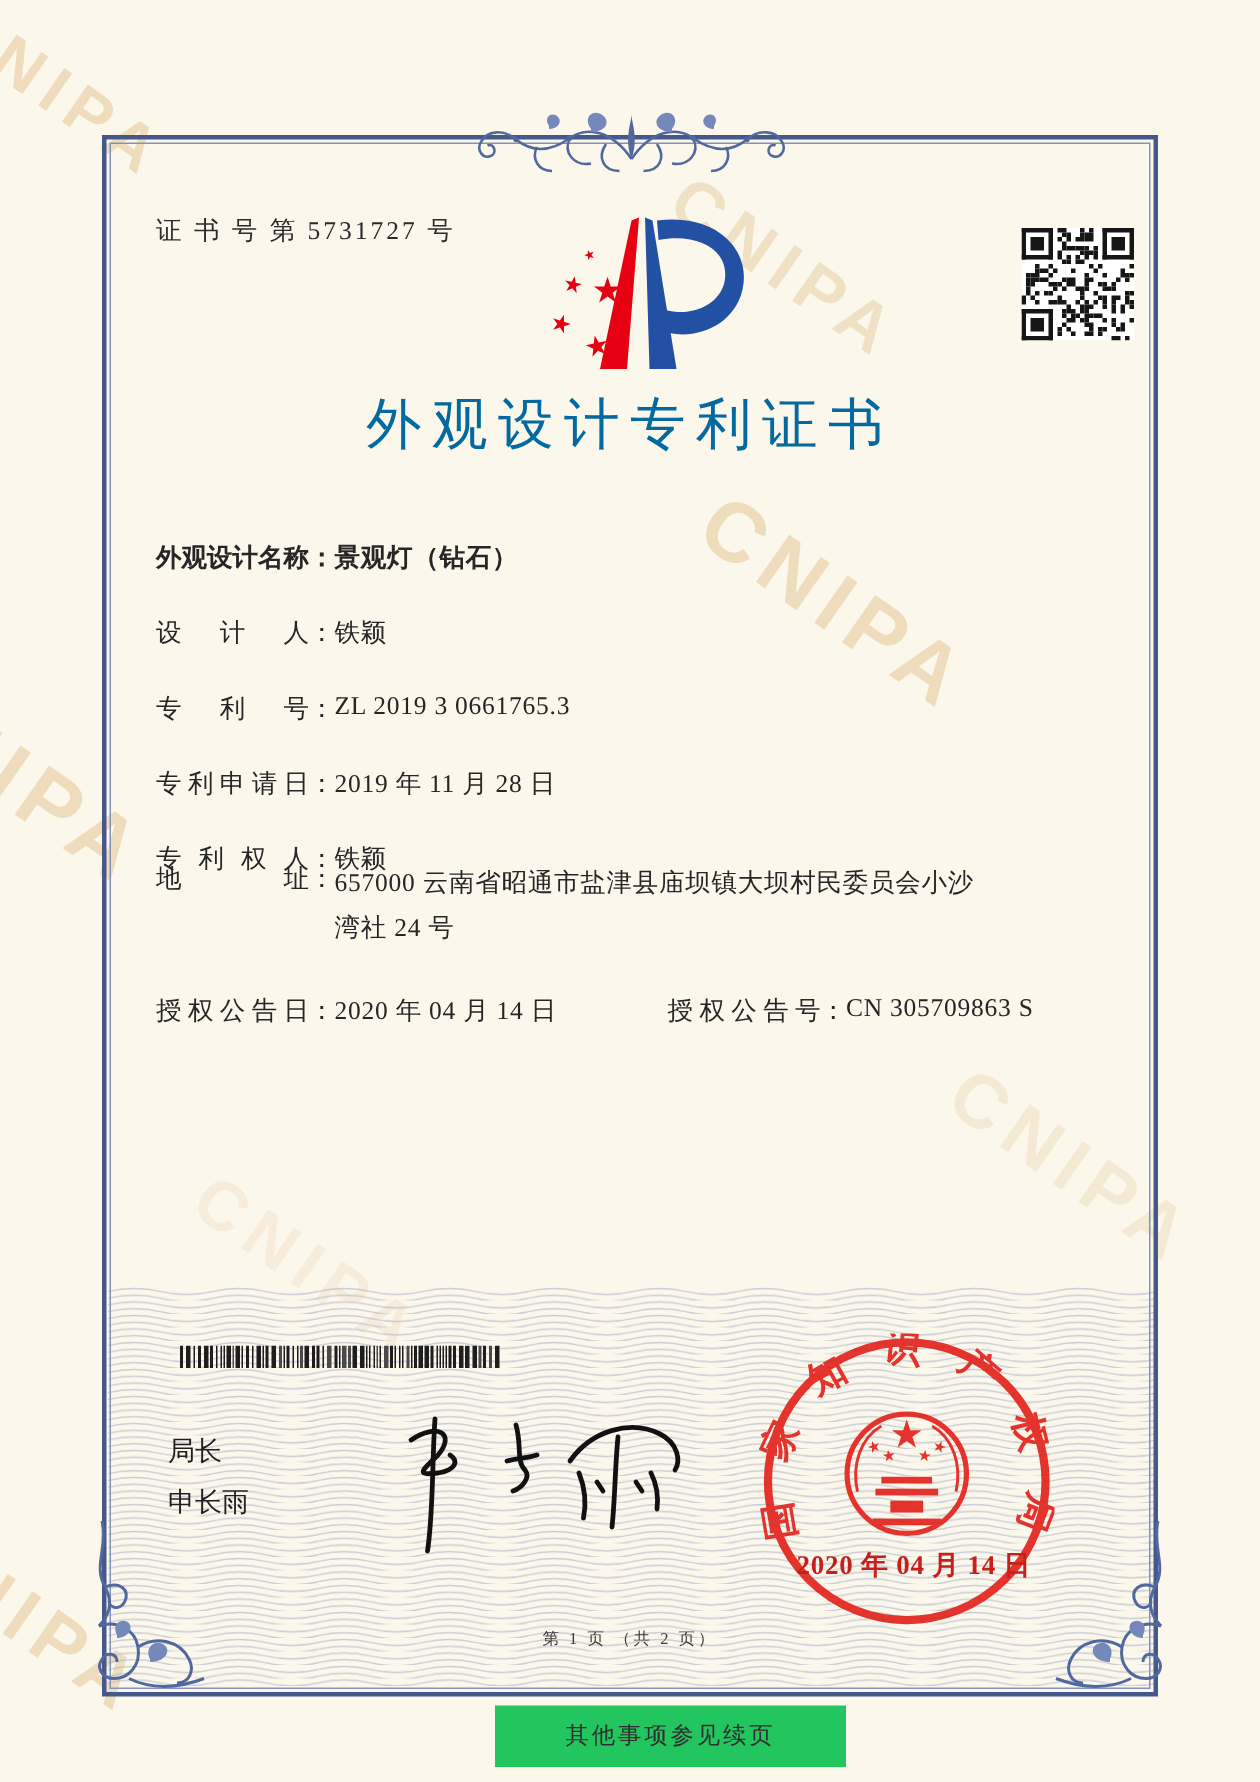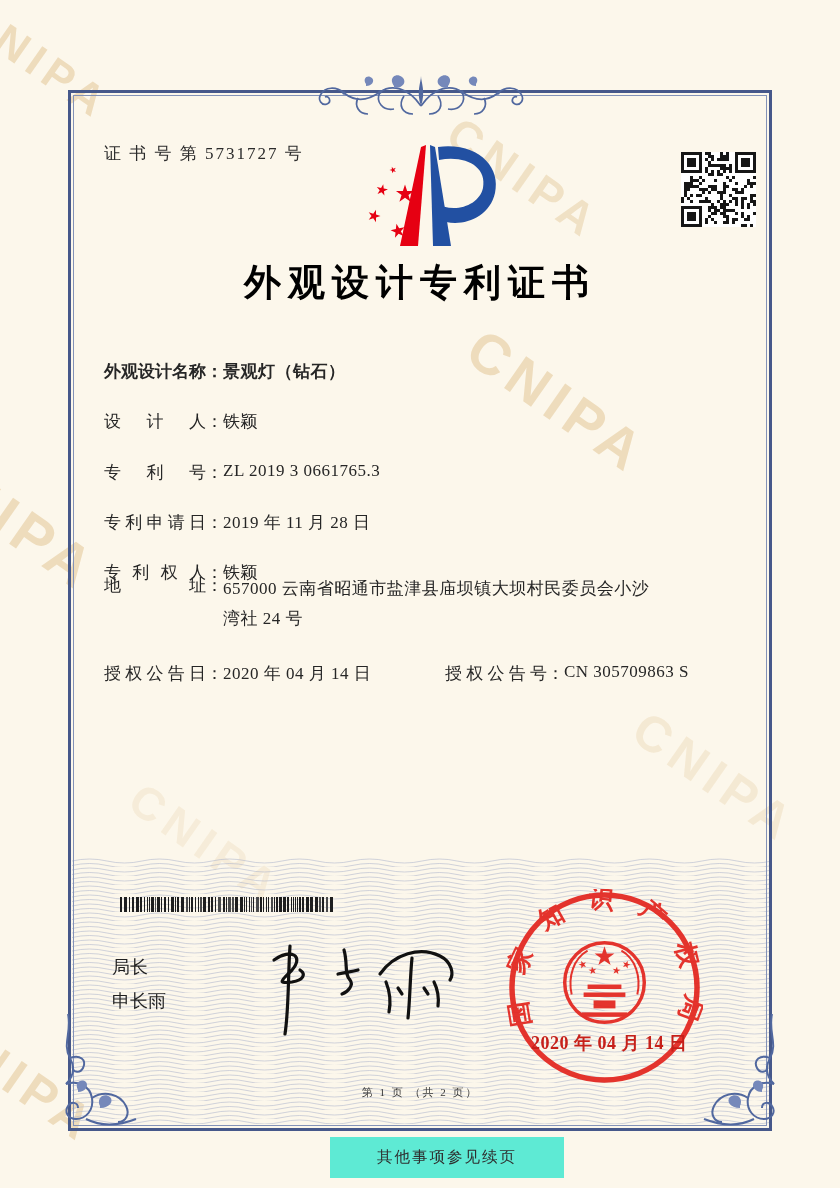--- a/index.html
+++ b/index.html
@@ -15,21 +15,21 @@
   
   .frame{position:absolute;left:68px;top:90px;right:68px;bottom:57px;
          border:3px solid #46588a;}
   .frame-inner{position:absolute;inset:2px;border:1px solid #8392b8;}
 
   
   .certno{left:104px;top:142px;font-size:17px;color:#2b2b2b;letter-spacing:2px;}
 
   
   .title{left:0;top:258px;width:100%;text-align:center;font-size:37px;
-         font-weight:bold;color:#000000;letter-spacing:7px;}
+         font-weight:normal;color:#0369a1;letter-spacing:7px;}
 
   
   .frow{position:absolute;left:104px;font-size:17px;color:#262626;white-space:nowrap;}
   .flabel{display:inline-block;width:102px;text-align:justify;text-align-last:justify;
           vertical-align:top;}
   .fcolon{display:inline-block;vertical-align:top;}
   .fvalue{display:inline-block;letter-spacing:0.5px;vertical-align:top;}
   .fvalue.wrap{white-space:normal;width:442px;line-height:30px;}
   .frow.addr{white-space:normal;}
 
@@ -52,21 +52,21 @@
   .sig{left:252px;top:930px;}
 
   
   .seal{left:506px;top:889px;opacity:0.92;}
   .sealdate{left:531px;top:1031px;font-size:18px;font-weight:bold;color:#c6201a;
             letter-spacing:0.5px;white-space:nowrap;}
 
   
   .pageinfo{left:0;top:1085px;width:100%;text-align:center;font-size:11px;
             color:#3a3a3a;letter-spacing:2px;}
-  .notebox{left:330px;top:1137px;width:234px;height:41px;background:#5eead4;
+  .notebox{left:330px;top:1137px;width:234px;height:41px;background:#22c55e;
            display:flex;align-items:center;justify-content:center;}
   .notebox span{font-size:15.5px;color:#2e2e2e;letter-spacing:2px;}
 </style>
 </head>
 <body>
 
 <div class="wm" style="left:-18px;top:-8px;font-size:44px;">CNIPA</div>
 <div class="wm" style="left:468px;top:106px;font-size:46px;opacity:.8;">CNIPA</div>
 <div class="wm" style="left:492px;top:316px;font-size:56px;">CNIPA</div>
 <div class="wm" style="left:-62px;top:428px;font-size:58px;">CNIPA</div>

